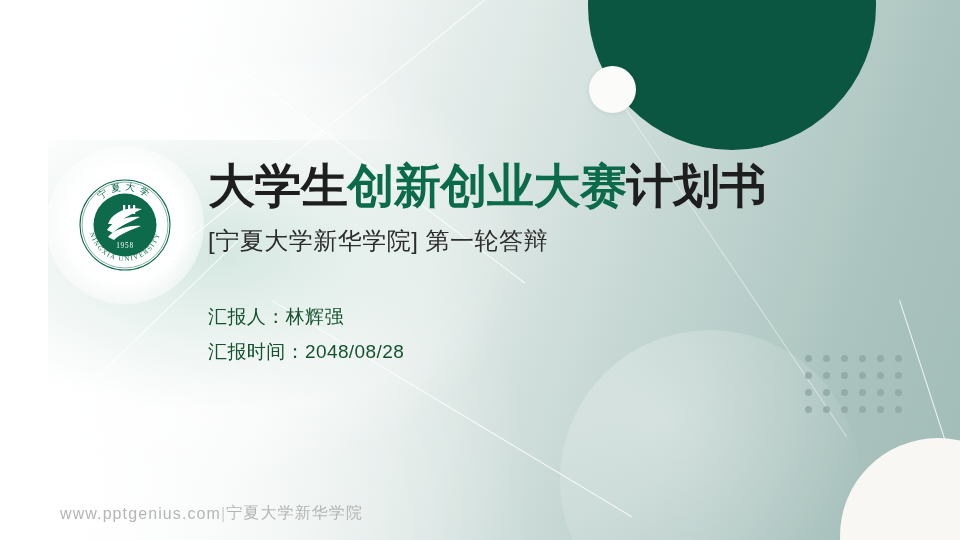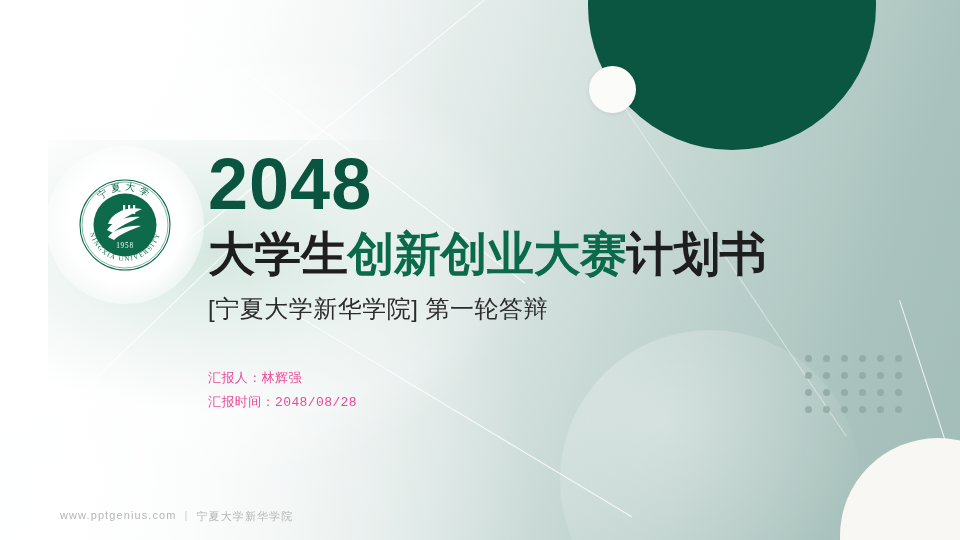--- a/index.html
+++ b/index.html
@@ -169,37 +169,37 @@
 
   .subtitle {
     margin-top: 14px;
     font-size: 24px;
     color: #2c2c2c;
     letter-spacing: .5px;
   }
 
   .meta { margin-top: 42px; }
   .meta div {
-    font-size: 13px;
+    font-size: 19px;
     line-height: 1.85;
-    color: #ec4899;
+    color: #14532d;
     letter-spacing: .4px;
-    font-family: Liberation Mono, monospace;
   }
 
   
   .footer {
     position: absolute;
     left: 60px;
     bottom: 16px;
-    font-size: 11px;
+    font-size: 16px;
     color: #b5b5b5;
     letter-spacing: 1.1px;
     display: flex;
-    gap: 8px;
+    align-items: center;
+    gap: 0;
   }
   .footer .sep { color: #cfcfcf; }
 </style>
 </head>
 <body>
 
 <div id="slide">
 
   <div class="bg-base"></div>
   <div class="bg-soft-light"></div>
@@ -269,21 +269,20 @@
         <textPath href="#arcTop" startOffset="50%" text-anchor="middle">宁夏大学</textPath>
       </text>
       <text fill="#0d6b4c" font-size="6.6" font-family="Liberation Serif, serif" letter-spacing="1.5">
         <textPath href="#arcBottom" startOffset="50%" text-anchor="middle">NINGXIA UNIVERSITY</textPath>
       </text>
     </svg>
   </div>
 
   <div class="content">
 
-    <div class="year">2048</div>
 
     <div class="headline">
       <span class="dark">大学生</span><span class="green">创新创业大赛</span><span class="dark">计划书</span>
     </div>
 
     <div class="subtitle">[宁夏大学新华学院] 第一轮答辩</div>
 
     <div class="meta">
       <div>汇报人：林辉强</div>
       <div>汇报时间：2048/08/28</div>

